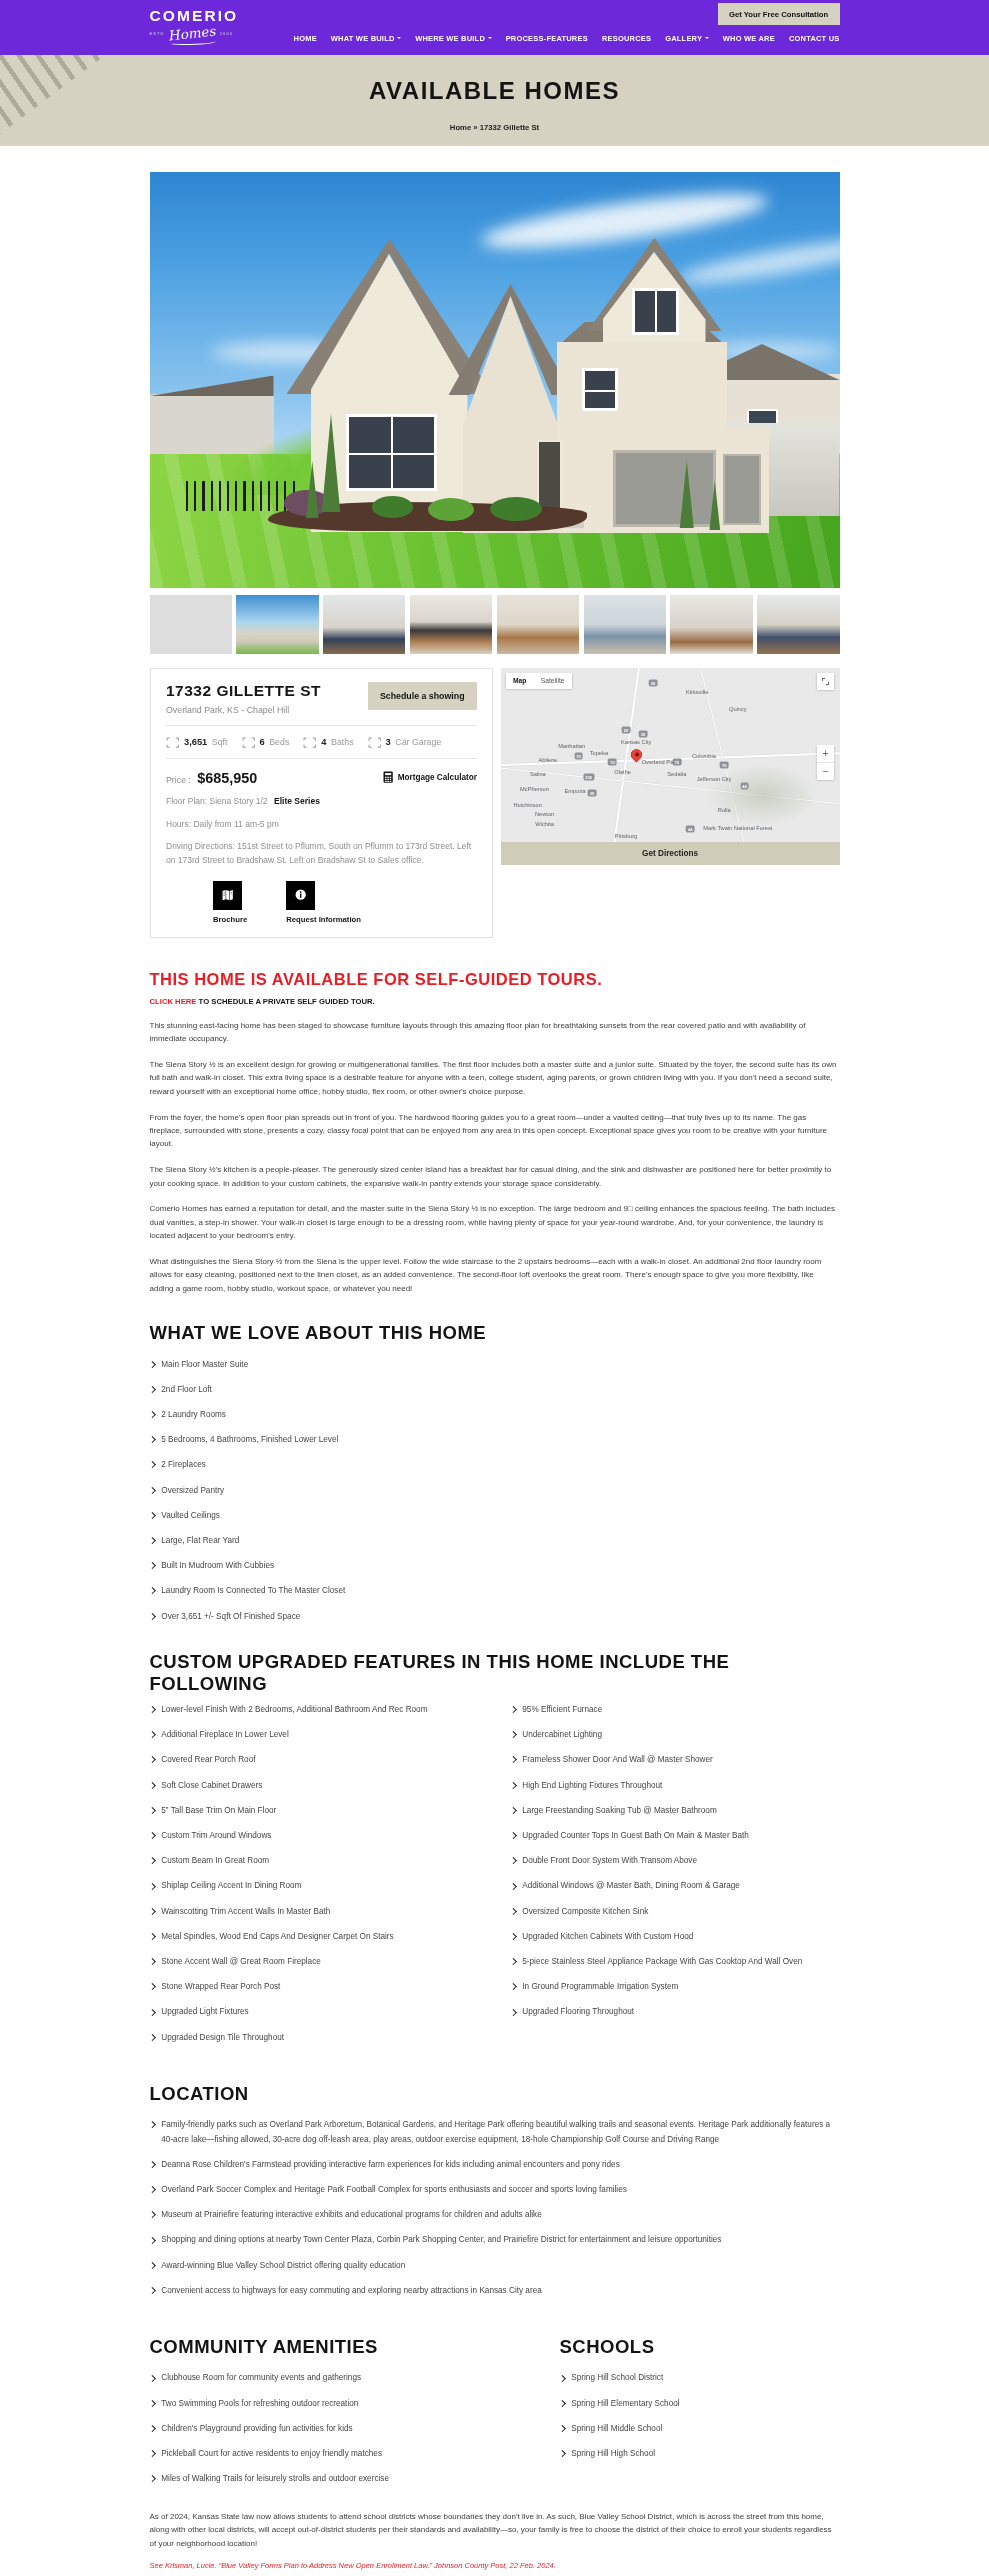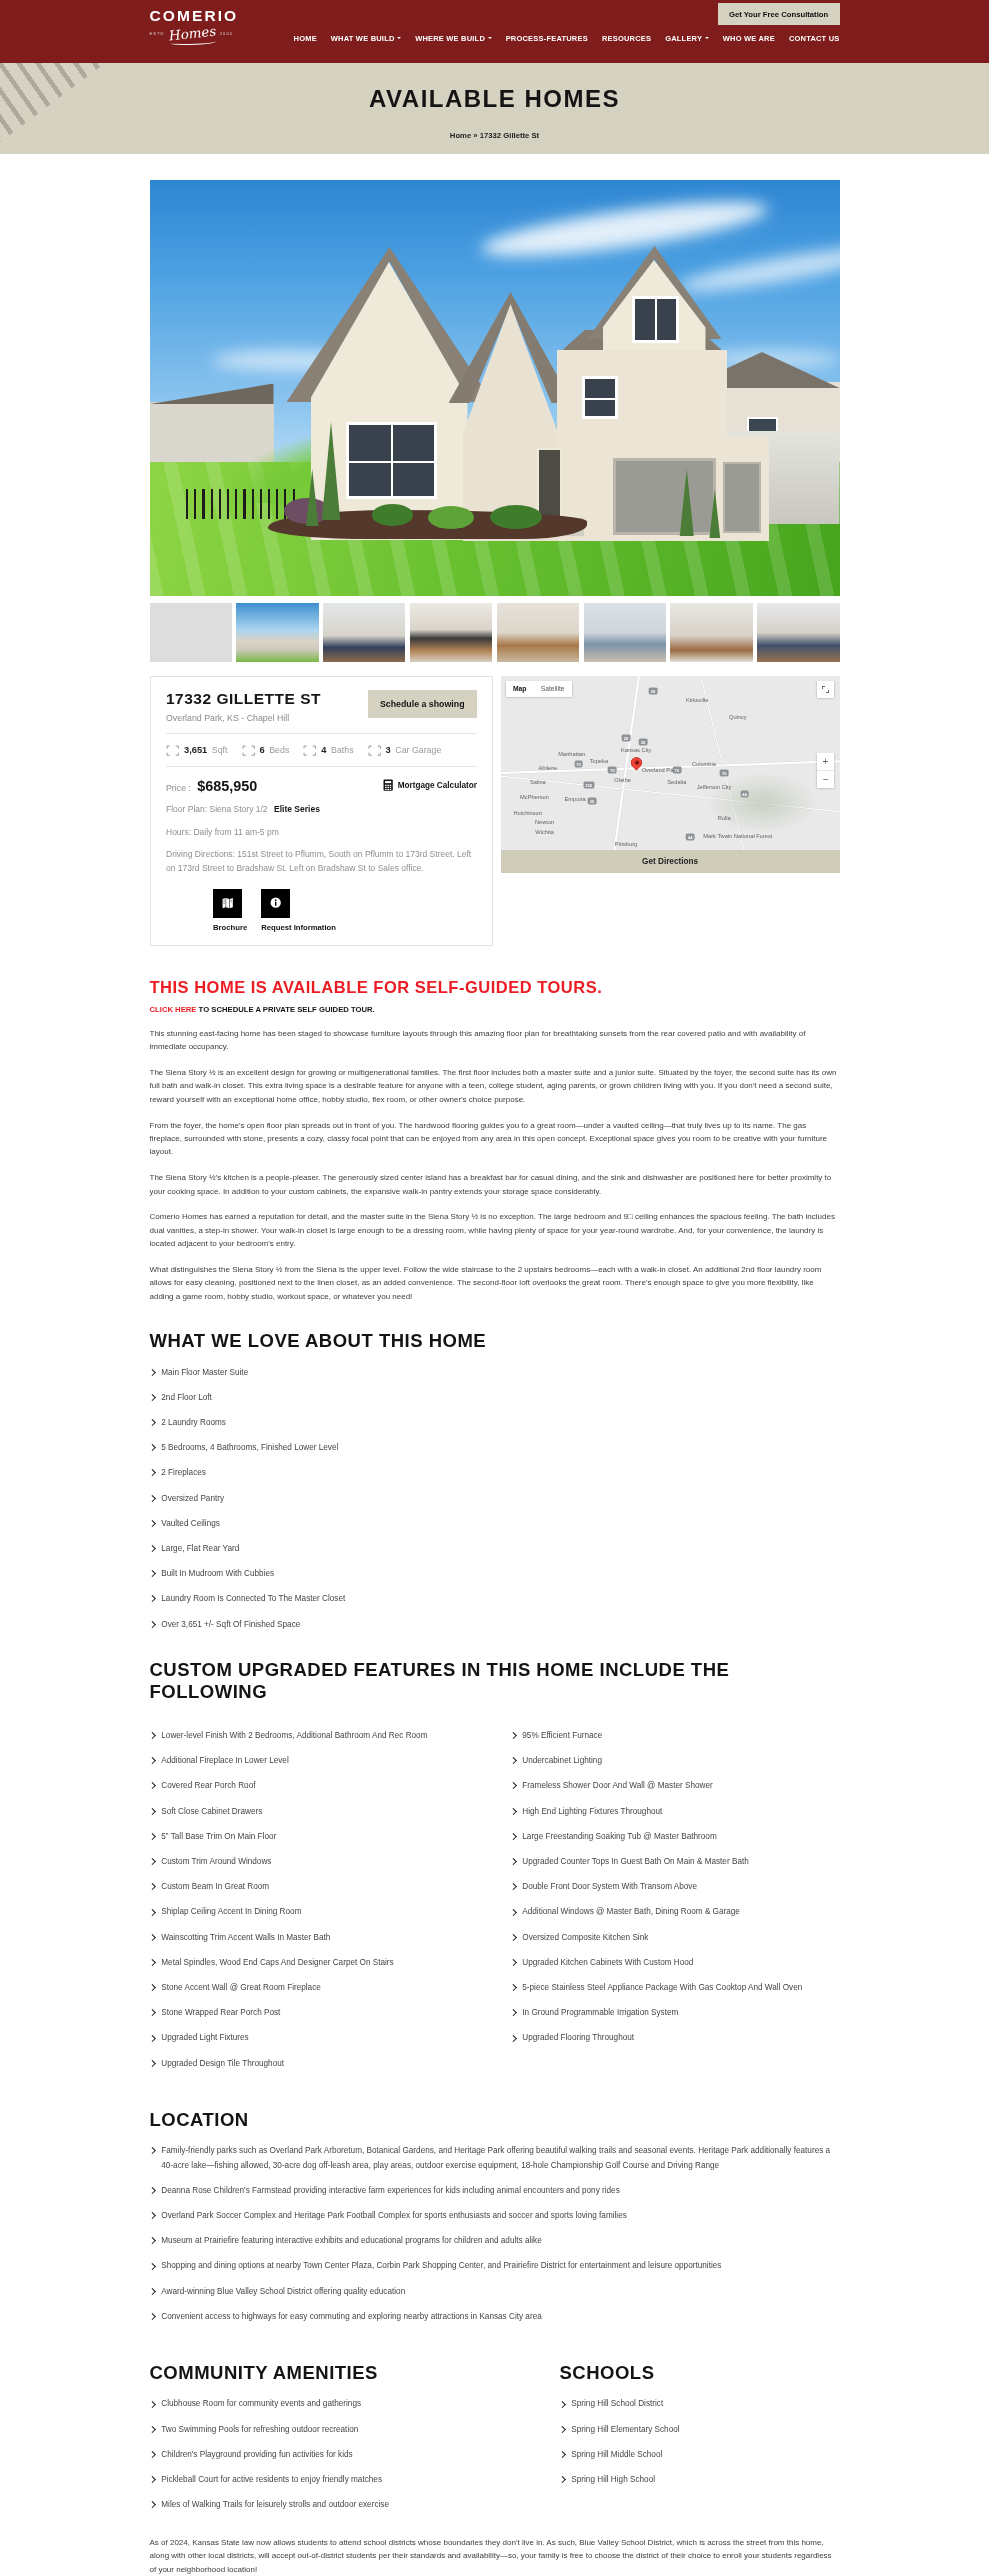--- a/index.html
+++ b/index.html
@@ -1,20 +1,20 @@
 <!DOCTYPE html>
 <html style="font-size:8.2px"><head>
 <meta charset="utf-8">
 <style>
   * { margin:0; padding:0; box-sizing:border-box; }
   body { width:989px; font-family:"Liberation Sans", sans-serif; background:#fff; color:#222; }
   .container { width:690px; margin:0 auto; }
 
   
-  .site-header { background:#7f1d1d; height:63px; position:relative; z-index:5; }
+  .site-header { background:#6d28d9; height:55px; position:relative; z-index:5; }
   .site-header .container { display:flex; justify-content:space-between; height:100%; }
   .logo { padding-top:7.2px; color:#fff; width:108px; }
   .logo-name { font-size:15.5px; font-weight:800; letter-spacing:2.1px; }
   .logo-sub { display:flex; align-items:center; gap:4.1px; margin-top:1px; }
   .logo-estd, .logo-year { font-size:4.1px; letter-spacing:1px; color:#d8d8d8; }
   .logo-script { font-family:"DejaVu Serif", serif; font-style:italic; font-size:13.4px; transform:rotate(-6deg); }
   .logo-swash { width:46px; height:5.2px; border-bottom:1px solid #fff; border-radius:0 0 100% 40%; margin:-1px 0 0 20.6px; }
   .header-right { display:flex; flex-direction:column; align-items:flex-end; padding-top:3px; gap:8.2px; }
   .cta-btn { background:#d6d2c2; color:#111; border:none; font-weight:700; font-size:7.7px; padding:6.7px 11.3px; cursor:pointer; font-family:inherit; }
   .main-nav { display:flex; gap:14px; align-items:center; }
@@ -108,21 +108,21 @@
   .stat { display:flex; align-items:center; gap:4.6px; }
   .stat svg { display:block; }
   .stat-val { font-weight:800; font-size:9.3px; color:#222; }
   .stat-lbl { color:#9a9a9a; font-size:8.8px; }
   .price-row { display:flex; justify-content:space-between; align-items:center; }
   .price-label { color:#8a8a8a; font-size:8.8px; }
   .price-val { font-size:14.4px; font-weight:800; color:#141414; margin-left:4.1px; }
   .mort { display:flex; align-items:center; gap:4.6px; font-weight:700; font-size:8.2px; color:#141414; cursor:pointer; }
   .meta-line { color:#8f8f8f; font-size:8.5px; margin-top:9.3px; line-height:13.4px; }
   .meta-line .series { color:#141414; font-weight:700; margin-left:4.1px; }
-  .doc-row { display:flex; gap:14px; margin-top:13.4px;padding-left:47px; }
+  .doc-row { display:flex; gap:39px; margin-top:13.4px;padding-left:47px; }
   .doc { text-align:left; cursor:pointer; }
   .doc-ico { width:29px; height:29px; background:#000; display:flex; align-items:center; justify-content:center; }
   .doc-lbl { font-weight:700; font-size:7.7px; margin-top:5.2px; color:#141414; }
 
   .map-card { width:339px; position:relative; }
   .map { position:relative; height:174px; background:#e9e9e9; overflow:hidden; }
   .map-road { position:absolute; background:#fff; box-shadow:0 0 0 0.5px #dcdcdc; }
   .r1 { left:-10.3px; top:90px; width:371px; height:1.5px; transform:rotate(-2deg); }
   .r2 { left:124px; top:-10.3px; width:1.5px; height:206px; transform:rotate(8deg); }
   .r3 { left:-5.2px; top:118px; width:361px; height:1px; transform:rotate(6deg); }
@@ -148,21 +148,21 @@
   
   .content { margin-top:32px; }
   .red-heading { color:#ec1c24; font-size:16.5px; font-weight:800; letter-spacing:0.5px; }
   .click-line { margin-top:8.2px; font-size:7.7px; font-weight:700; color:#141414; }
   .click-line .red-link { color:#ec1c24; cursor:pointer; }
   .para { color:#3d3d3d; font-size:8px; line-height:13.4px; margin-top:12.4px; max-width:690px; }
   .sec-heading { font-size:18.5px; font-weight:800; letter-spacing:0.5px; color:#141414; margin-top:27px; }
   ul.blist { list-style:none; margin-top:13.4px; }
   ul.blist li { display:flex; gap:7.2px; margin-bottom:10.8px; color:#454545; font-size:8.2px; line-height:14.4px; }
   .chev { width:4.6px; height:4.6px; border-top:1.5px solid #141414; border-right:1.5px solid #141414; transform:rotate(45deg); flex:none; margin-top:4.1px; }
-  .two-col { display:grid; grid-template-columns:1fr 1fr; column-gap:32px; margin-top:26px; }
+  .two-col { display:grid; grid-template-columns:1fr 1fr; column-gap:32px; margin-top:8px; }
   .two-col ul.blist { margin-top:0; }
   .am-row { display:grid; grid-template-columns:410px 1fr; margin-top:5.2px; }
   .citation { color:#ec1c24; font-style:italic; font-size:7.5px; margin-top:11.3px; }
 </style>
 </head>
 <body>
 
 <header class="site-header">
   <div class="container">
     <div class="logo">

